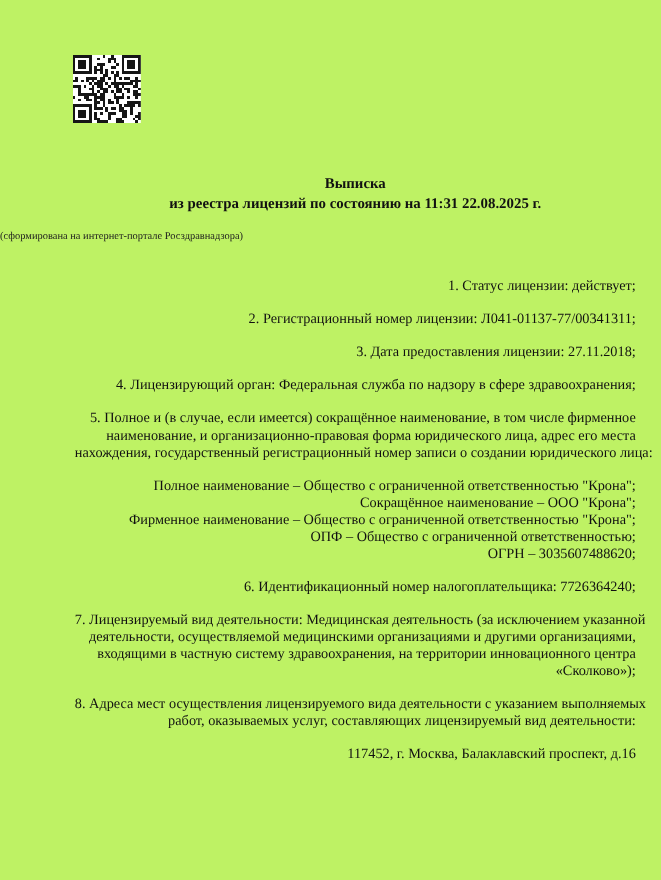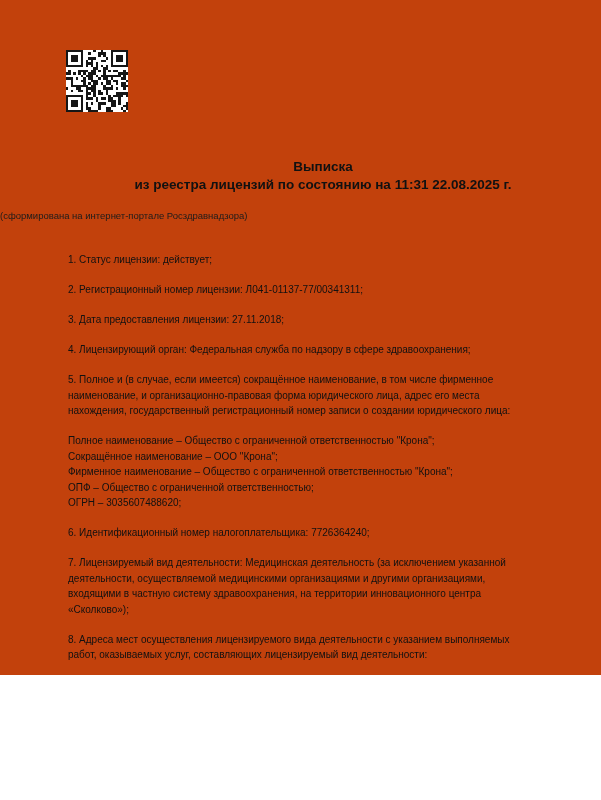--- a/index.html
+++ b/index.html
@@ -1,22 +1,22 @@
 <!DOCTYPE html>
 <html><head>
 <meta charset="utf-8">
 <style>
   html, body { margin: 0; padding: 0; background: #ffffff; }
   .page {
     position: relative;
     width: 601px;
-    height: 675px;
-    background: #c2410c;
+    height: 800px;
+    background: #bef264;
     overflow: hidden;
-    font-family: Liberation Sans, sans-serif;
+    font-family: Liberation Serif, serif;
     color: #111111;
   }
   .qr {
     position: absolute;
     left: 66px;
     top: 50px;
     width: 62px;
     height: 62px;
   }
   .qr svg { display: block; width: 62px; height: 62px; }
@@ -34,22 +34,23 @@
     margin-top: 16px;
     margin-right: 38px;
     text-align: left;
     font-size: 9.5px;
     line-height: 11px;
     color: #1c1c1c;
     white-space: nowrap;
   }
   .doc-body {
     margin: 31px 23px 4px 68px;
-    font-size: 10px;
+    font-size: 13px;
     line-height: 15.5px;
+    text-align: right;
   }
   .paragraph { margin: 0 0 14.5px 0; }
   .pline { white-space: nowrap; }
 </style>
 </head>
 <body>
 
 <div class="page">
 
   <div class="qr">

